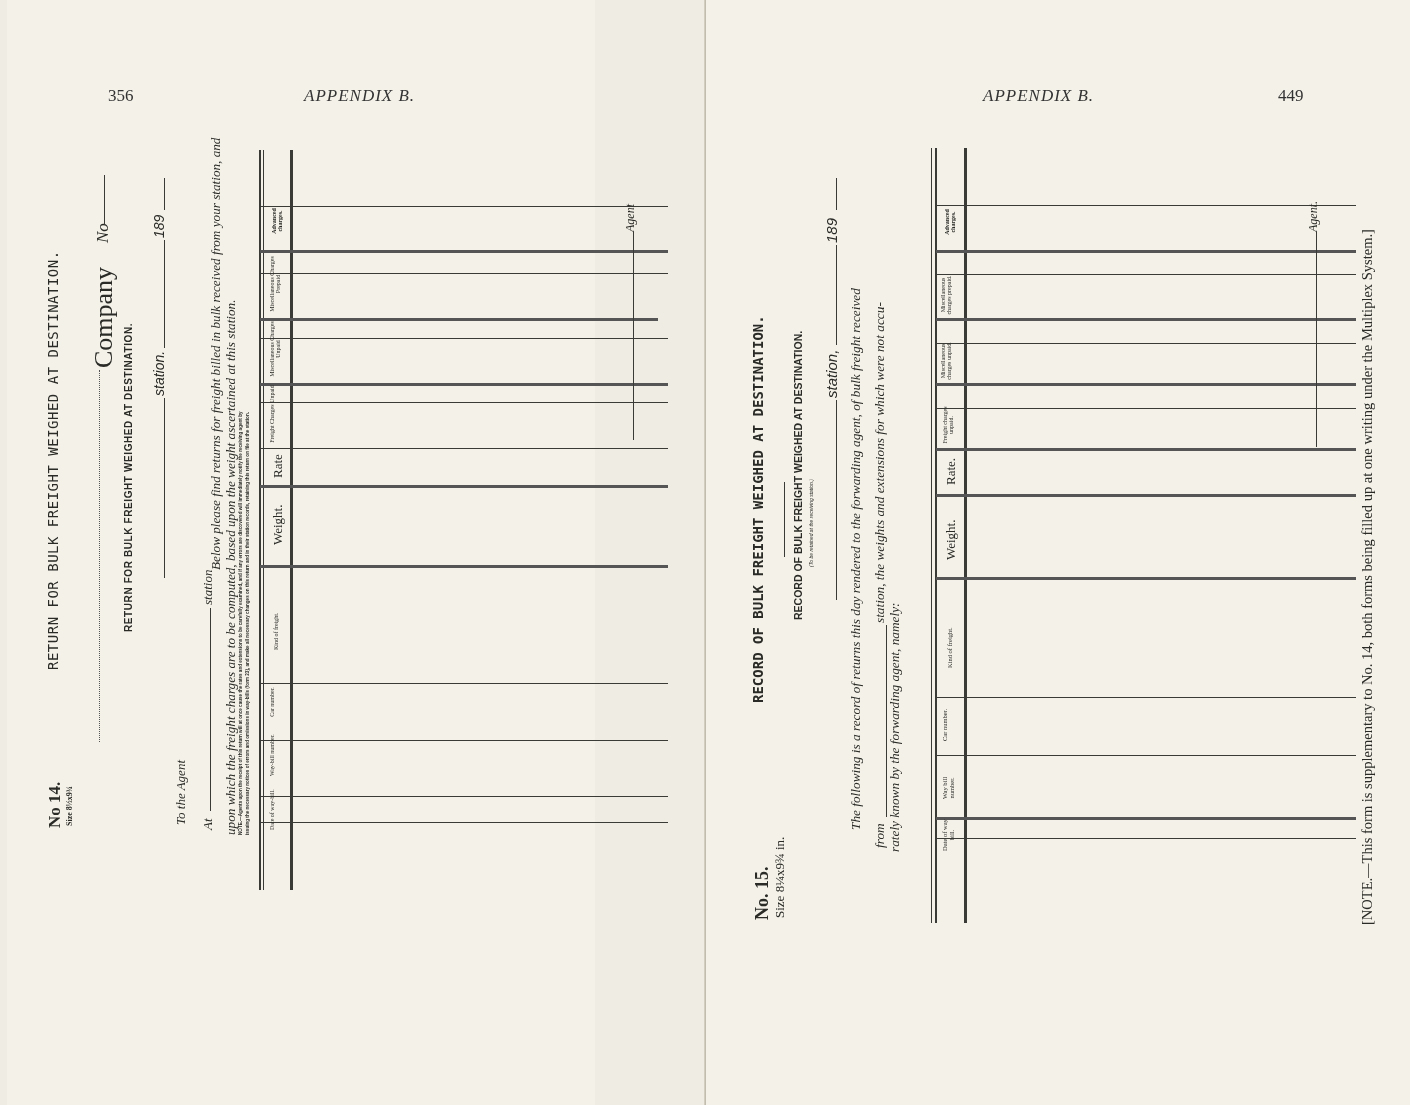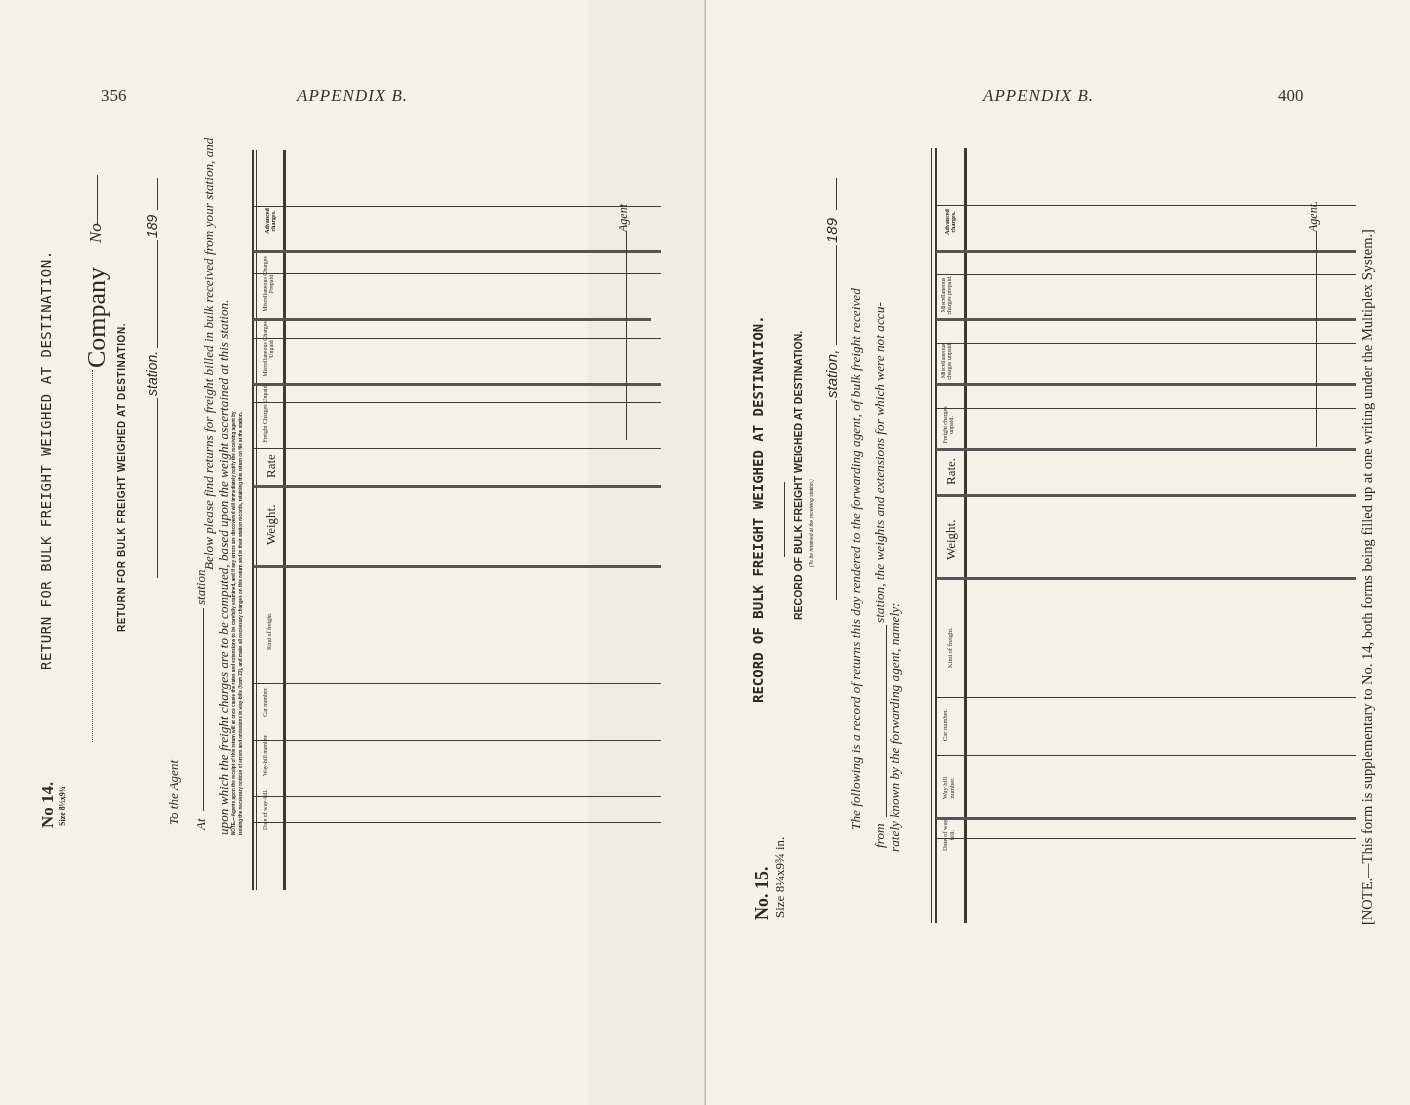--- a/index.html
+++ b/index.html
@@ -1,18 +1,18 @@
 <!DOCTYPE html>
 <html><head>
 <meta charset="utf-8">
 <style>
   html, body { margin:0; padding:0; }
   body { width:1410px; height:1105px; position:relative; overflow:hidden; background:#efece3; font-family:"DejaVu Serif", serif; color:#2a2a26; }
   .page { position:absolute; top:0; height:1105px; background:#f3f1e8; }
-  .page.left { left:0; width:588px; }
+  .page.left { left:7px; width:588px; }
   .page.right { left:706px; width:704px; }
   .gutter { position:absolute; left:704px; top:0; width:4px; height:1105px; background:linear-gradient(90deg,#d9d5c8,#b9b4a5,#d9d5c8); }
   .hdr { position:absolute; font-family:"Liberation Serif", serif; font-size:17px; color:#333; }
   .hdr.it { font-style:italic; letter-spacing:1px; }
   
   .rot { position:absolute; white-space:nowrap; transform-origin:0 0; transform:rotate(-90deg); }
   .cond { font-family:"DejaVu Sans Mono", monospace; }
   .serif { font-family:"Liberation Serif", serif; }
   .sans { font-family:"Liberation Sans", sans-serif; }
   .ital { font-style:italic; }
@@ -90,21 +90,21 @@
   <div class="coltxt" style="left:262px; top:445px; font-size:6px; width:62px; white-space:normal;">Freight Charges Unpaid</div>
   <div class="coltxt" style="left:262px; top:380px; font-size:6px; width:62px; white-space:normal;">Miscellaneous Charges Unpaid</div>
   <div class="coltxt" style="left:262px; top:315px; font-size:6px; width:62px; white-space:normal;">Miscellaneous Charges Prepaid</div>
   <div class="coltxt" style="left:264px; top:242px; font-size:6px; width:42px; white-space:normal; font-weight:bold;">Advanced charges.</div>
 </div>
 
 <div class="gutter"></div>
 
 <div class="page right">
   <div class="hdr it" style="left:277px; top:86px;">APPENDIX B.</div>
-  <div class="hdr" style="left:572px; top:86px;">400</div>
+  <div class="hdr" style="left:572px; top:86px;">449</div>
 
   <div class="rot serif" style="left:46px; top:920px; font-size:18px; font-weight:bold;">No. 15.</div>
   <div class="rot serif" style="left:66px; top:918px; font-size:13px;">Size 8¼x9¾ in.</div>
 
   <div class="rot cond" style="left:44px; top:703px; font-size:14px; font-weight:bold;">RECORD OF BULK FREIGHT WEIGHED AT DESTINATION.</div>
   <div class="line vl" style="left:78px; top:482px; height:75px;"></div>
 
   <div class="rot sans" style="left:86px; top:620px; font-size:10.5px; font-weight:bold;">RECORD OF BULK FREIGHT WEIGHED AT DESTINATION.</div>
   <div class="rot sans ital" style="left:102px; top:567px; font-size:5px;">(To be retained at the receiving station.)</div>
 

